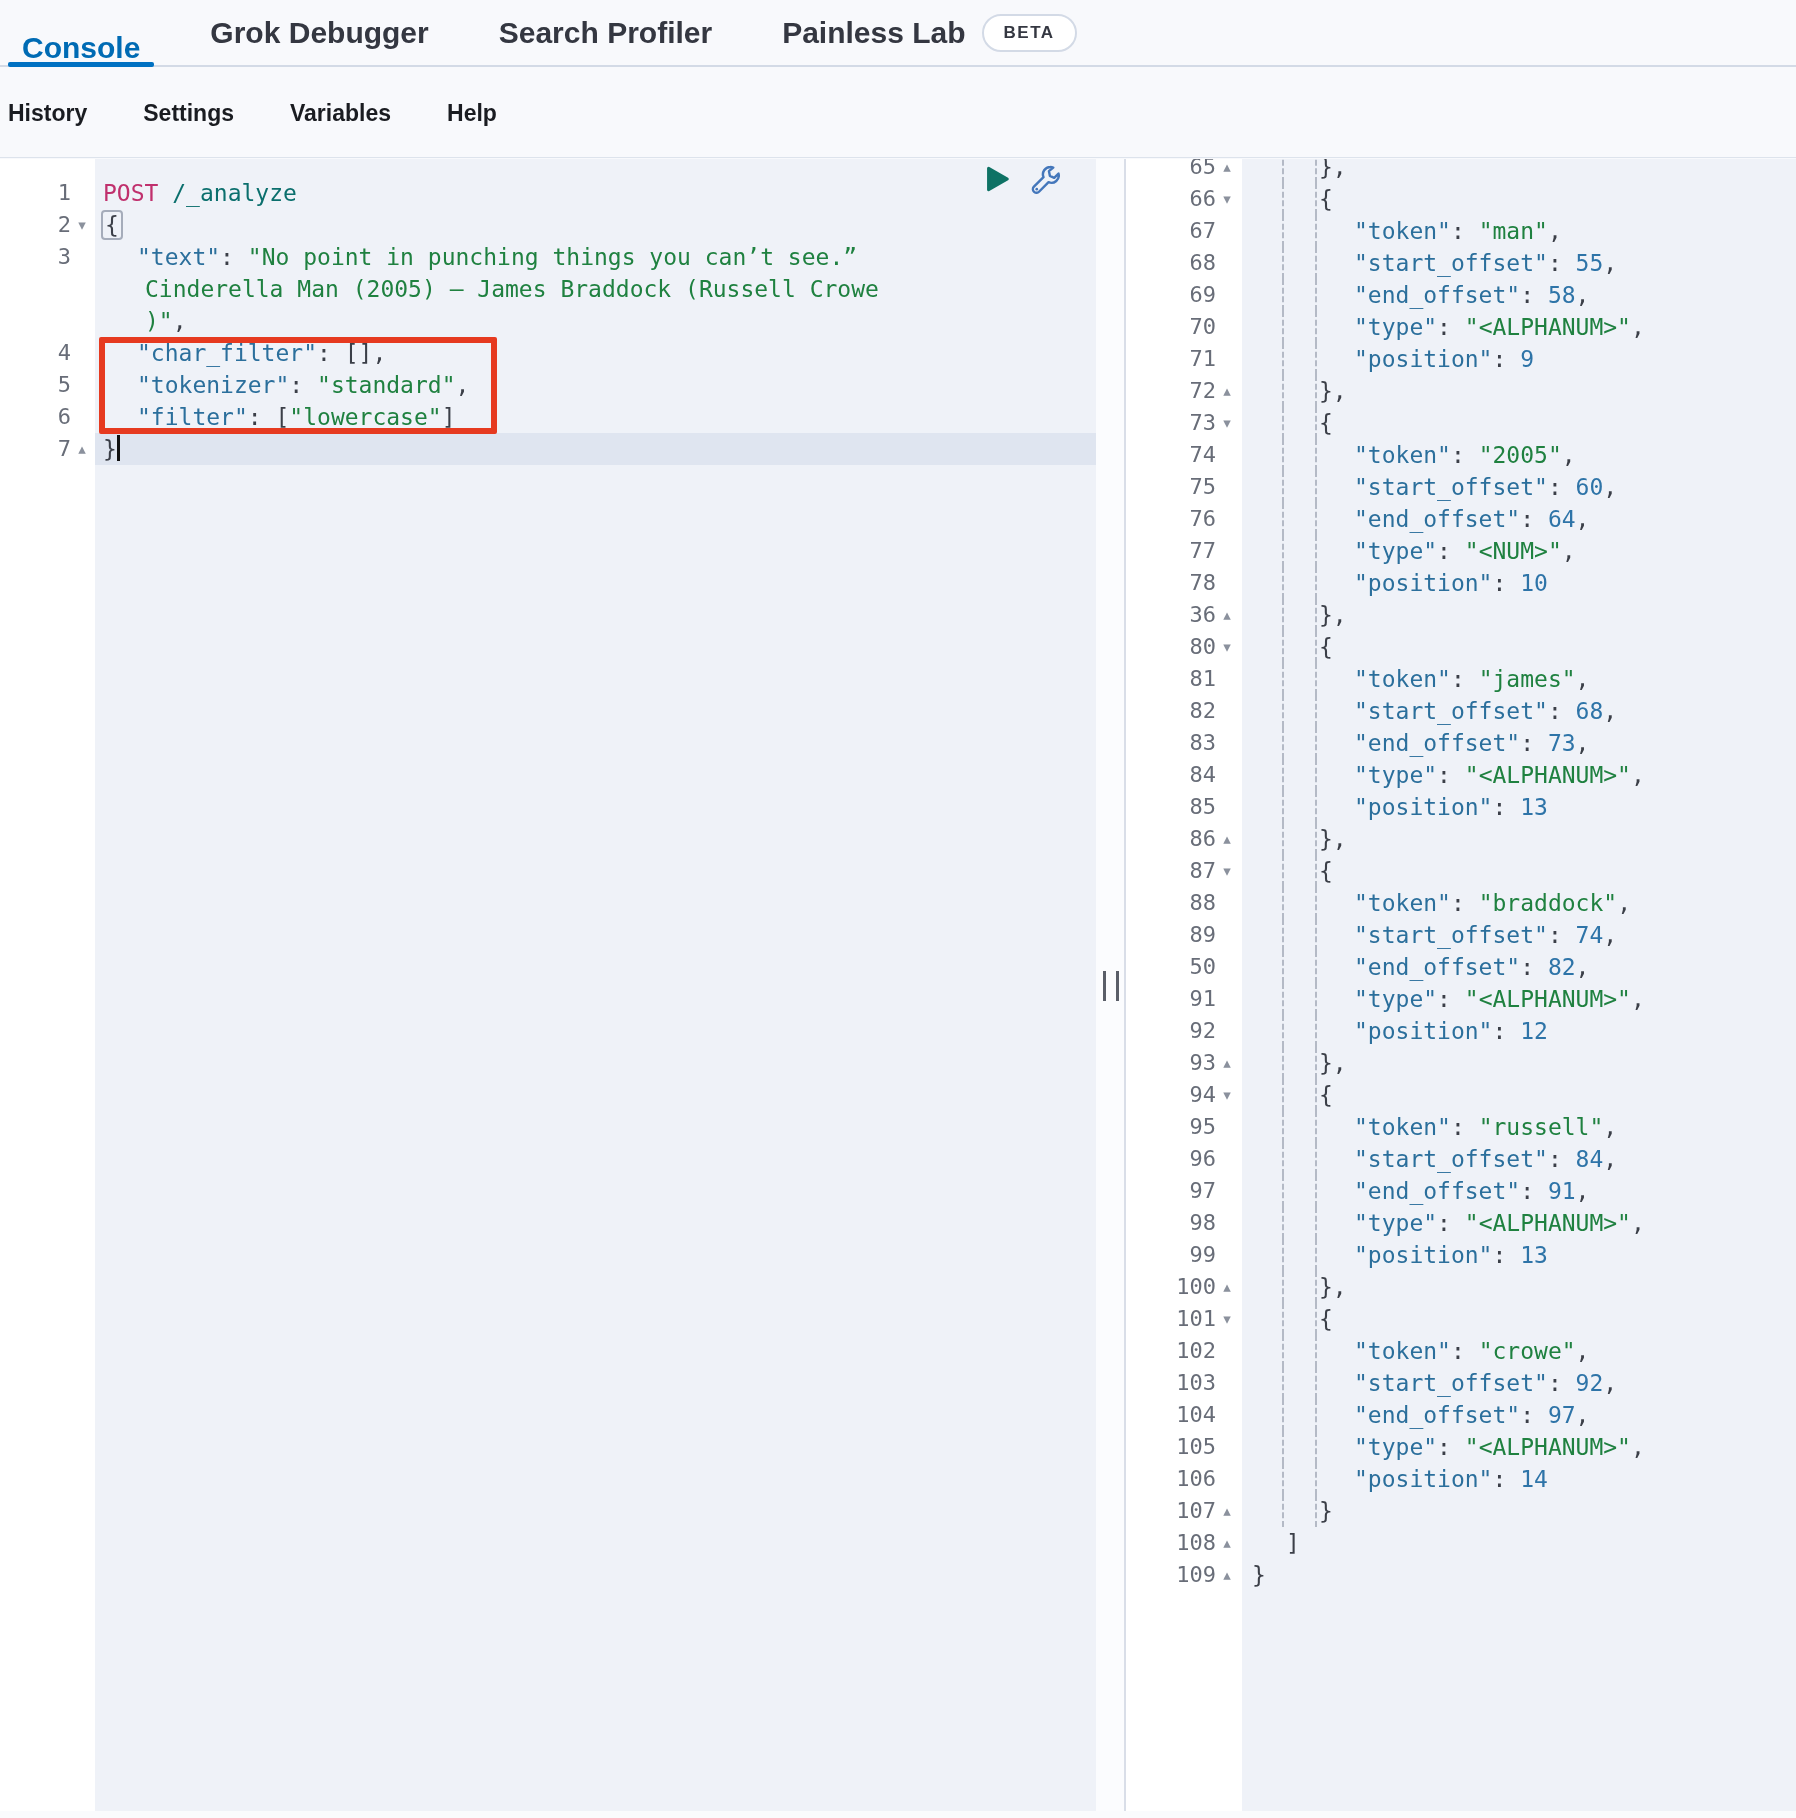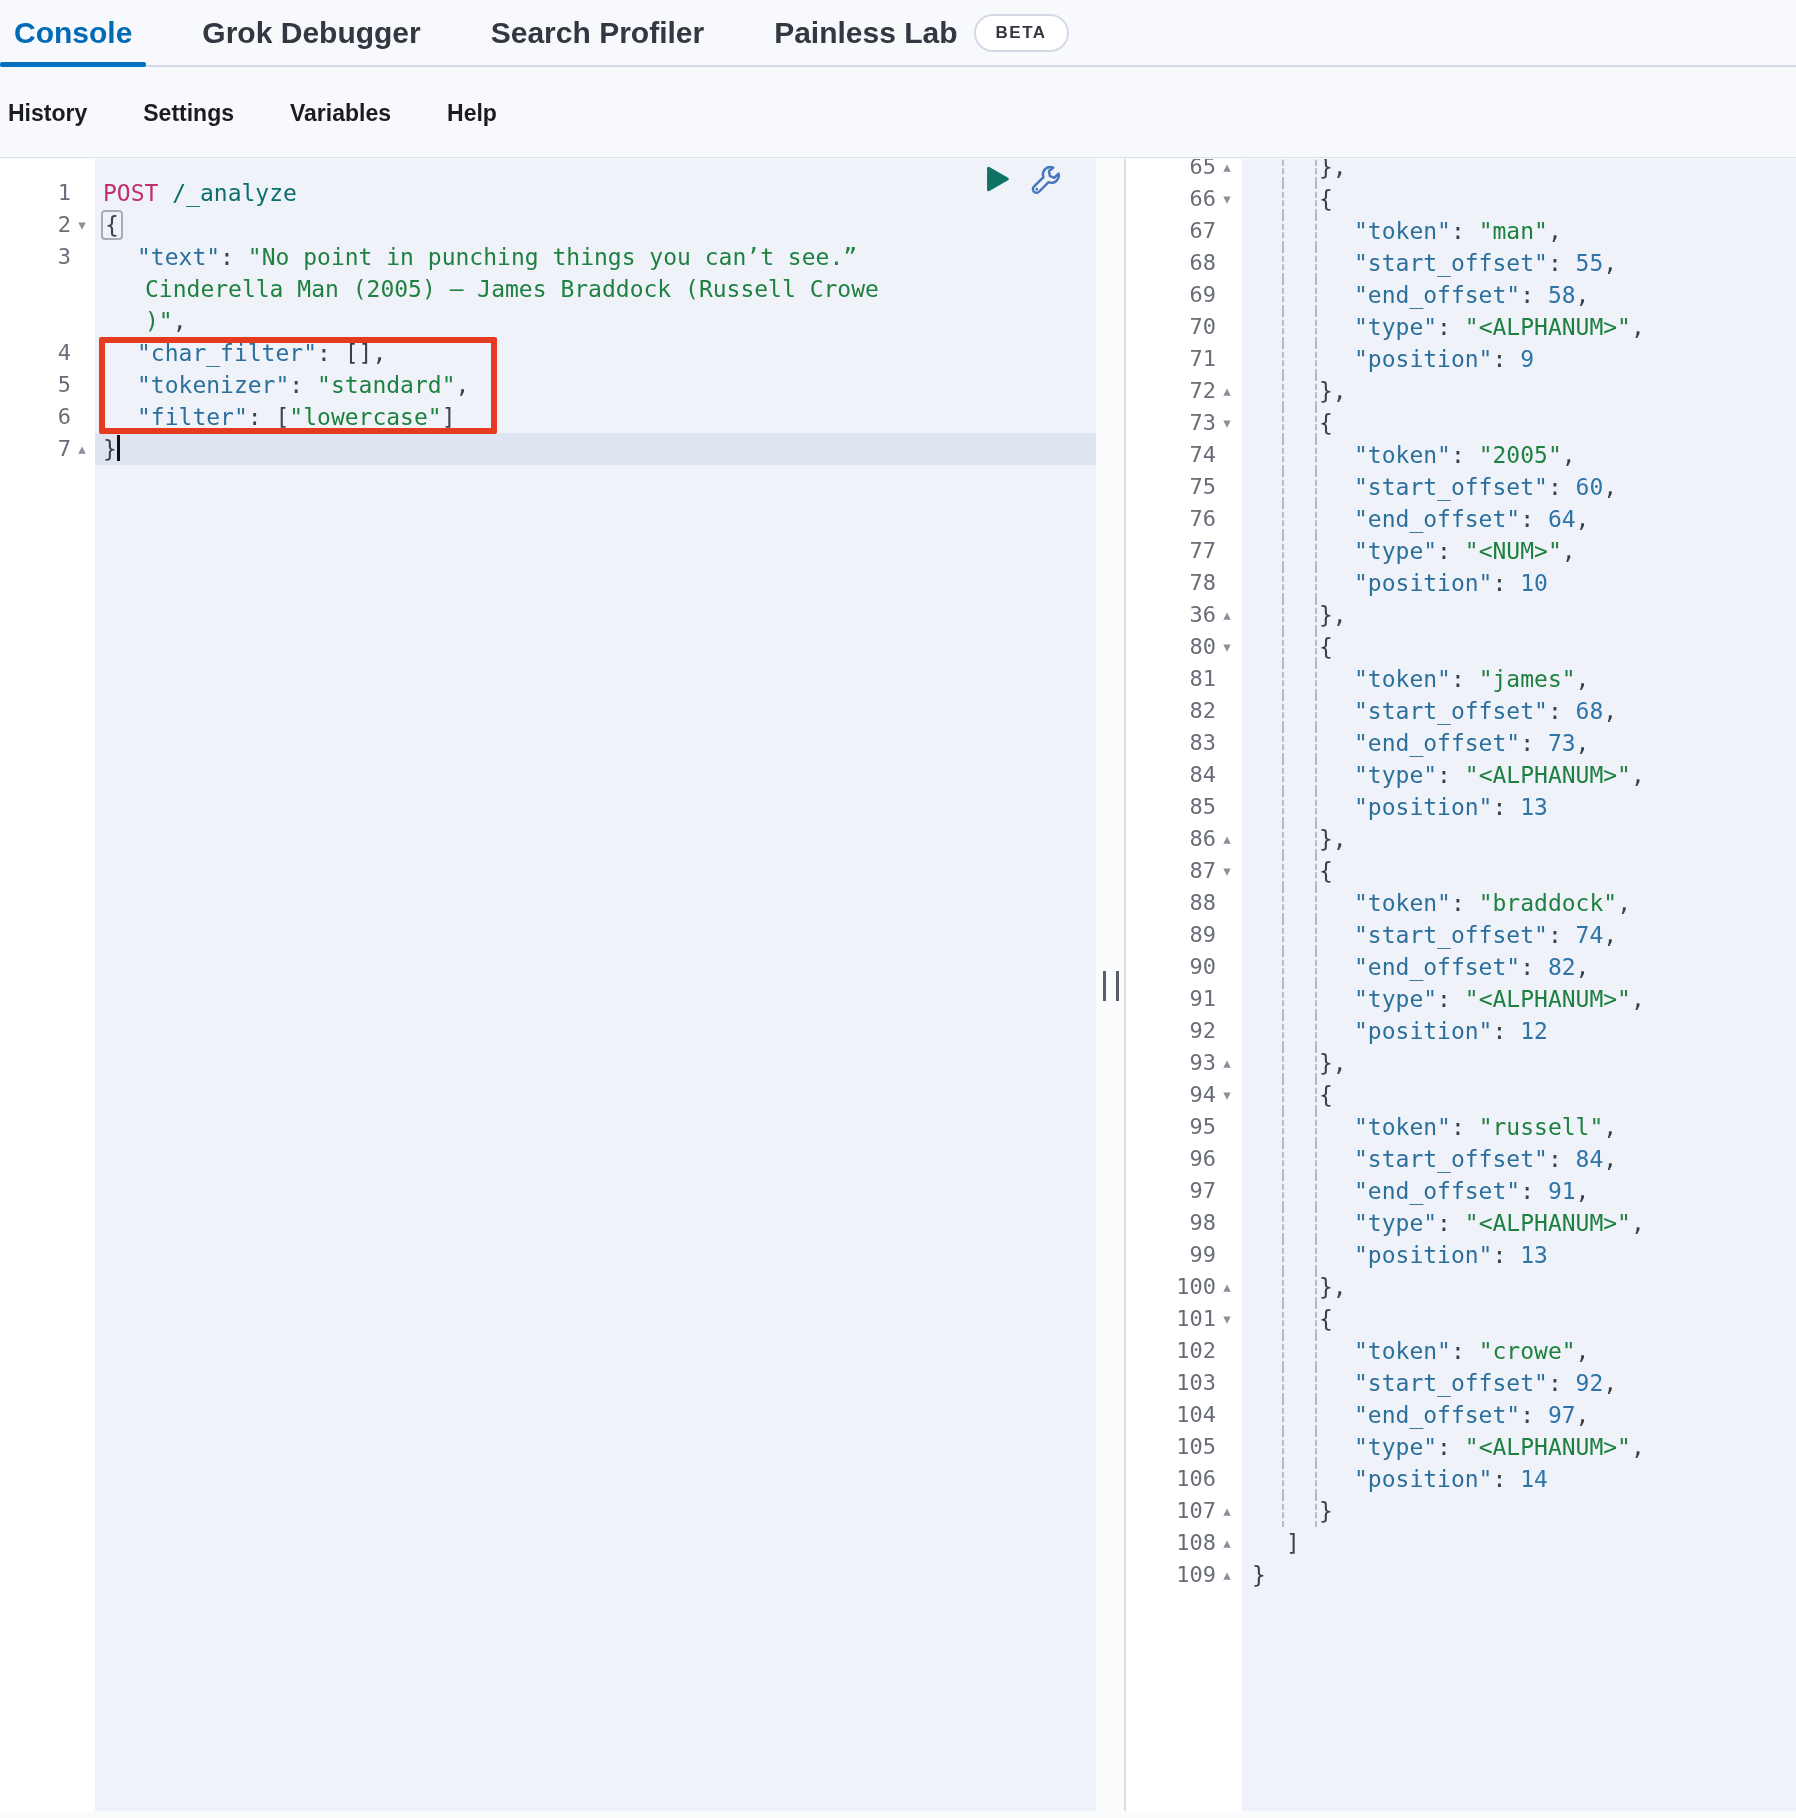--- a/index.html
+++ b/index.html
@@ -14,21 +14,21 @@
   .tabbar {
     position:absolute; left:0; top:0; width:1796px; height:67px;
     background:#f8f9fc; border-bottom:2px solid #d3dae6;
     display:flex; align-items:center;
   }
   .tab {
     position:relative; height:100%; display:flex; align-items:center;
     font-size:30px; font-weight:700; color:#343741; cursor:pointer;
     padding:0 14px; margin-right:42px; white-space:nowrap;
   }
-  .tab:first-child { margin-left:0; }
+  .tab:first-child { margin-left:8px;align-items:flex-end; }
   .tab.active { color:#006bb4; }
   .tab.active::after {
     content:""; position:absolute; left:0; right:0; bottom:-2px; height:5px;
     background:#0071c2; border-radius:2px;
   }
   .beta-badge {
     margin-left:16px; background:#ffffff; border:2px solid #d3dae6;
     border-radius:22px; padding:7px 20px; font-size:17px; font-weight:700;
     letter-spacing:1.5px; color:#343741;
   }
@@ -411,21 +411,21 @@
         </div>
         <div class="crow">
           <div class="gut gut-right">
             <span>89</span>
             <span class="fold"></span>
           </div>
           <div class="cnt"><span class="guide" style="left: 40px;"></span><span class="guide" style="left: 73px;"></span><span style="padding-left: 112px; display: inline-block;"><span class="tk-k">"start_offset"</span><span class="tk-p">: </span><span class="tk-n">74</span><span class="tk-p">,</span></span></div>
         </div>
         <div class="crow">
           <div class="gut gut-right">
-            <span>90</span>
+            <span>50</span>
             <span class="fold"></span>
           </div>
           <div class="cnt"><span class="guide" style="left: 40px;"></span><span class="guide" style="left: 73px;"></span><span style="padding-left: 112px; display: inline-block;"><span class="tk-k">"end_offset"</span><span class="tk-p">: </span><span class="tk-n">82</span><span class="tk-p">,</span></span></div>
         </div>
         <div class="crow">
           <div class="gut gut-right">
             <span>91</span>
             <span class="fold"></span>
           </div>
           <div class="cnt"><span class="guide" style="left: 40px;"></span><span class="guide" style="left: 73px;"></span><span style="padding-left: 112px; display: inline-block;"><span class="tk-k">"type"</span><span class="tk-p">: </span><span class="tk-s">"&lt;ALPHANUM&gt;"</span><span class="tk-p">,</span></span></div>

